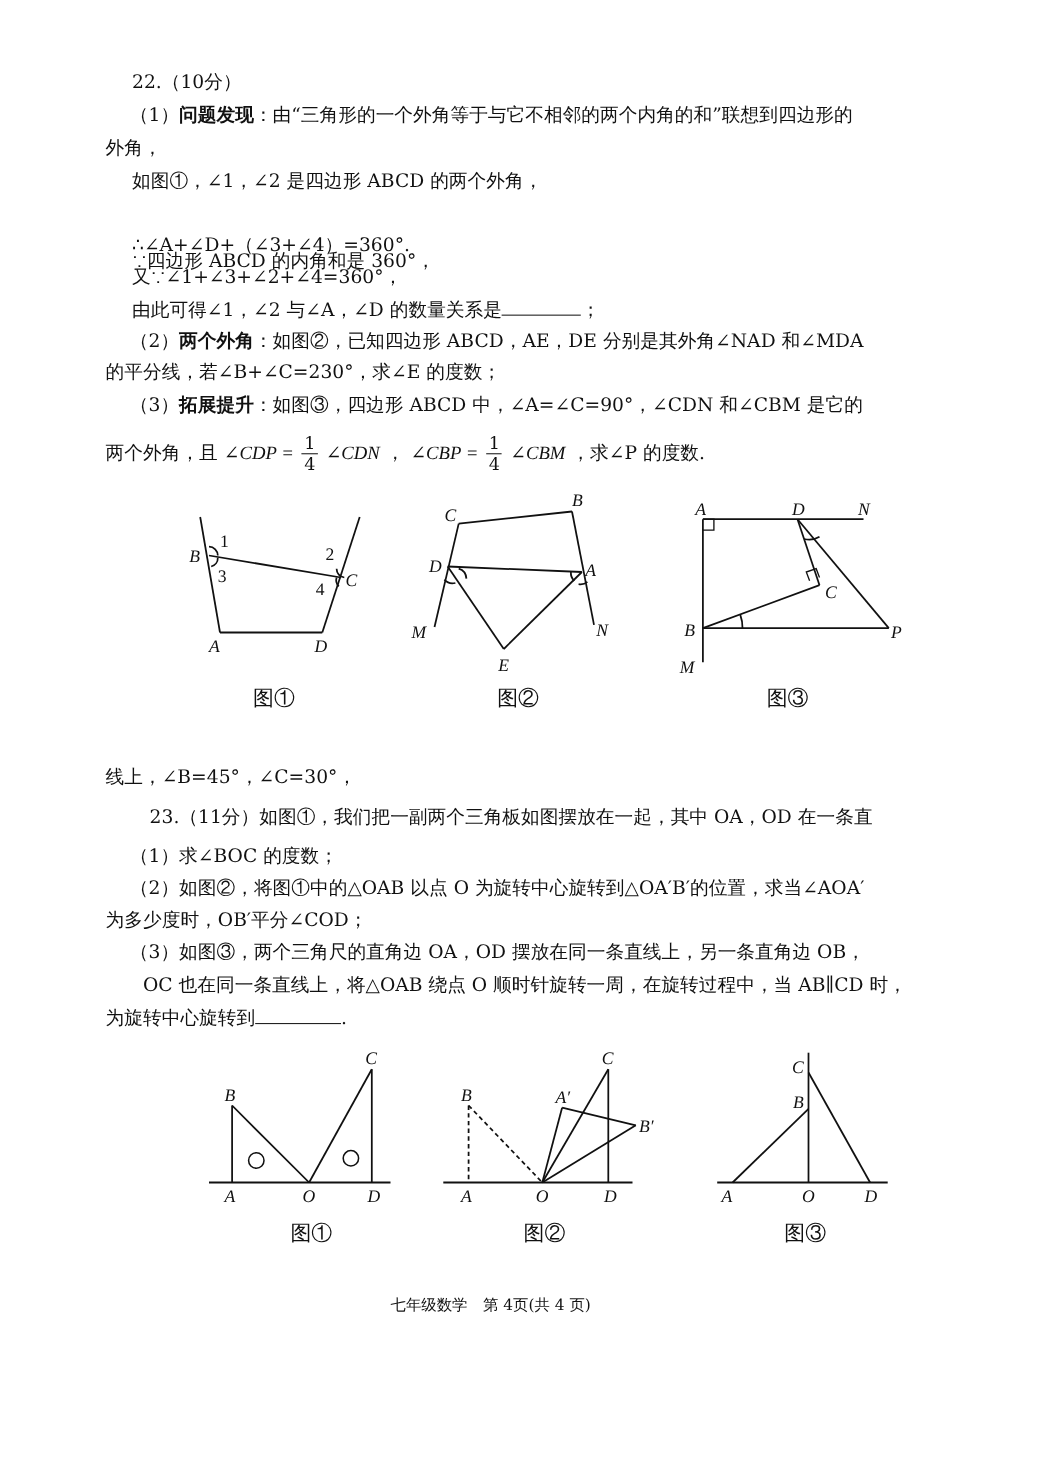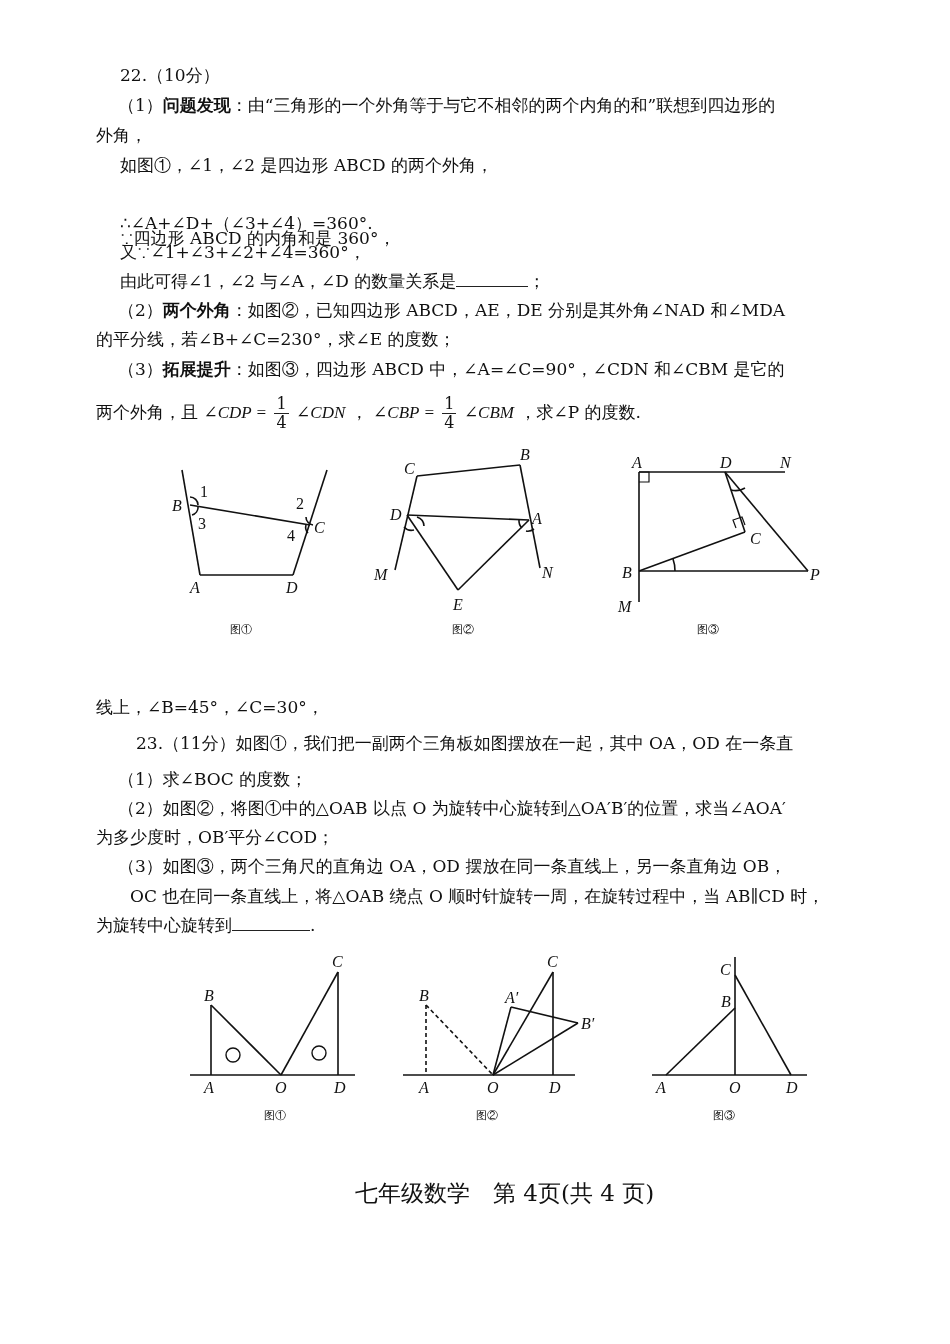--- a/index.html
+++ b/index.html
@@ -8,22 +8,22 @@
   .line{position:absolute;font-size:17px;line-height:22px;white-space:nowrap;}
   .b{font-weight:bold;font-family:"DejaVu Sans","Liberation Sans",sans-serif;}
   .blank{display:inline-block;border-bottom:1px solid #222;height:16px;vertical-align:baseline;}
   .frac{display:inline-block;vertical-align:middle;text-align:center;font-size:16px;line-height:18px;margin:0 2px;}
   .frac .num{display:block;border-bottom:1px solid #222;padding:0 2px;}
   .frac .den{display:block;padding:0 2px;}
   .it{font-style:italic;font-family:"Liberation Serif","DejaVu Serif",serif;}
   svg.fig{position:absolute;overflow:visible;}
   svg text{font-family:"Liberation Serif","DejaVu Serif",serif;font-style:italic;font-size:16px;fill:#111;}
   svg text.num{font-style:normal;}
-  .cap{position:absolute;font-size:11px;font-family:Liberation Serif, serif;}
-  .footer{position:absolute;font-size:23px;}
+  .cap{position:absolute;font-size:19px;font-family:Liberation Serif, serif;}
+  .footer{position:absolute;font-size:14px;}
 </style>
 </head>
 <body>
 
 <div class="line" style="left:120px;top:64px;">22.（10分）</div>
 <div class="line" style="left:118px;top:94px;">
   <span>（1）</span><span class="b">问题发现</span><span>：由“三角形的一个外角等于与它不相邻的两个内角的和”联想到四边形的</span>
 </div>
 <div class="line" style="left:96px;top:124px;">外角，</div>
 <div class="line" style="left:120px;top:154px;">如图①，∠1，∠2 是四边形 ABCD 的两个外角，</div>

